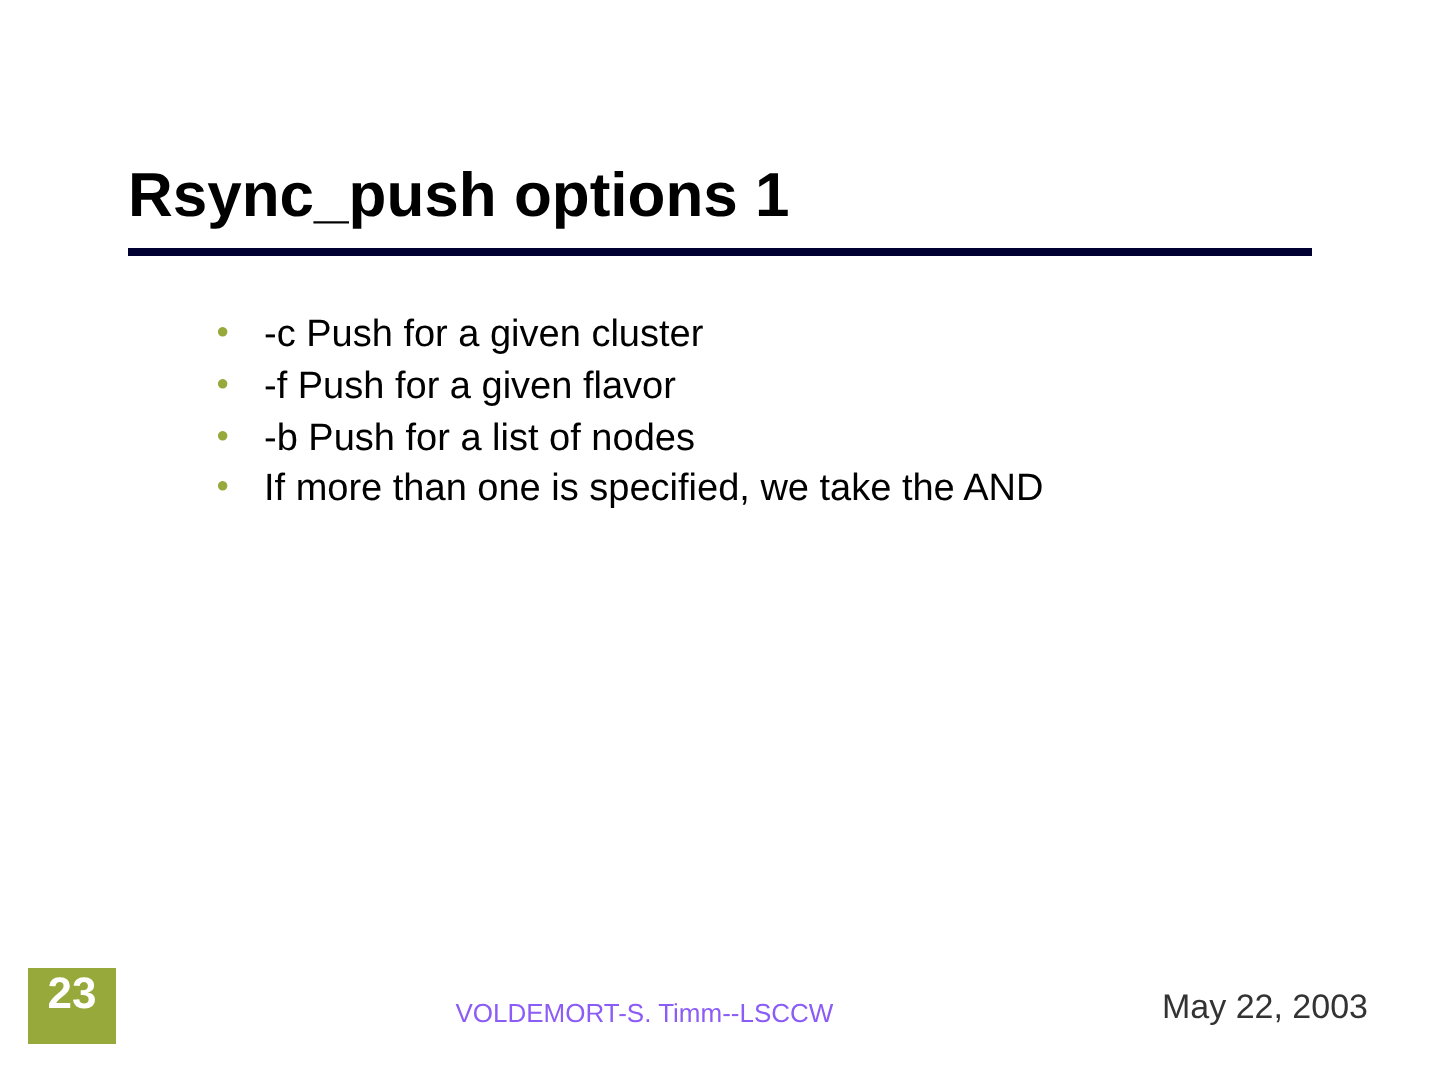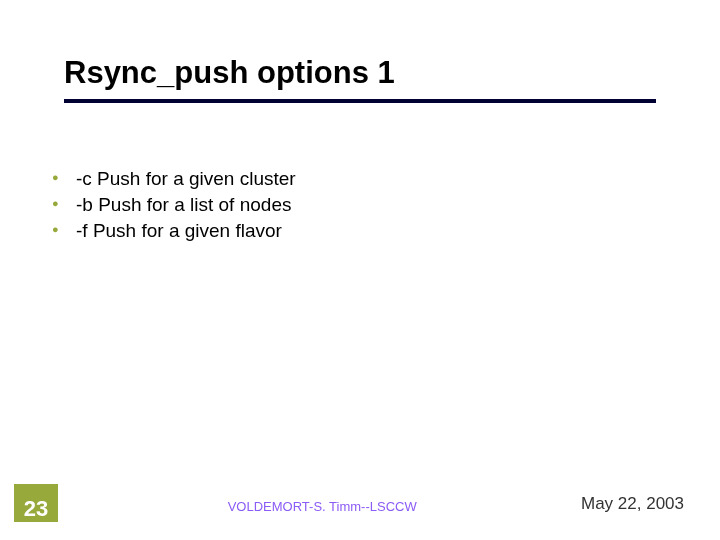--- a/index.html
+++ b/index.html
@@ -1,41 +1,42 @@
 <!DOCTYPE html>
 <html><head>
 <meta charset="utf-8">
 <style>
   * { margin: 0; padding: 0; box-sizing: border-box; }
   html, body { width: 720px; height: 540px; font-family: Arial, Helvetica, sans-serif; background: #fff; color: #000; }
   .slide { position: relative; width: 720px; height: 540px; }
-  .title-wrap { padding: 55px 64px 0 64px; }
+  .title-wrap { padding: 80px 64px 0 64px; }
   .title { font-size: 31px; font-weight: bold; color: #000; }
   .title-rule { margin-top: 8px; height: 4px; background: #000033; width: 100%; }
-  .body { padding: 28px 60px 0 52px; margin-top: 36px; }
+  .body { padding: 28px 60px 0 108px; }
   ul.bullets { list-style: none; }
   ul.bullets li { position: relative; padding-left: 24px; font-size: 19px; line-height: 1.25; margin-bottom: 2px; }
   ul.bullets li::before { content: "●"; position: absolute; left: 0; top: 4px; font-size: 11px; color: #97A93B; }
-  .footer-num { position: absolute; left: 14px; bottom: 18px; width: 44px; height: 38px; background: #97A93B; color: #fff; font-size: 22px; font-weight: bold; display: flex; align-items: flex-end; justify-content: center; }
+  .footer-num { position: absolute; left: 14px; bottom: 18px; width: 44px; height: 38px; background: #97A93B; color: #fff; font-size: 22px; font-weight: bold; display: flex; align-items: flex-start; justify-content: center; }
   .footer-center { position: absolute; bottom: 26px; left: 50%; transform: translateX(-70%); font-size: 13px; color: #8b5cf6; }
   .footer-right { position: absolute; bottom: 26px; right: 36px; font-size: 17px; color: #333; }
 </style>
 </head>
 <body>
 
 <div class="slide">
   <div class="title-wrap">
     <h1 class="title">Rsync_push options 1</h1>
     <div class="title-rule"></div>
   </div>
   <div class="body">
     <ul class="bullets">
       <li>-c  Push for a given cluster</li>
+      <li>-f  Push for a given flavor</li>
       <li>-b Push for a list of nodes</li>
-      <li>-f  Push for a given flavor</li>
+      <li>If more than one is specified, we take the AND</li>
     </ul>
   </div>
   <div class="footer-num">
     <span>23</span>
   </div>
   <div class="footer-center">VOLDEMORT-S. Timm--LSCCW</div>
   <div class="footer-right">May 22, 2003</div>
 </div>
 
 </body></html>

